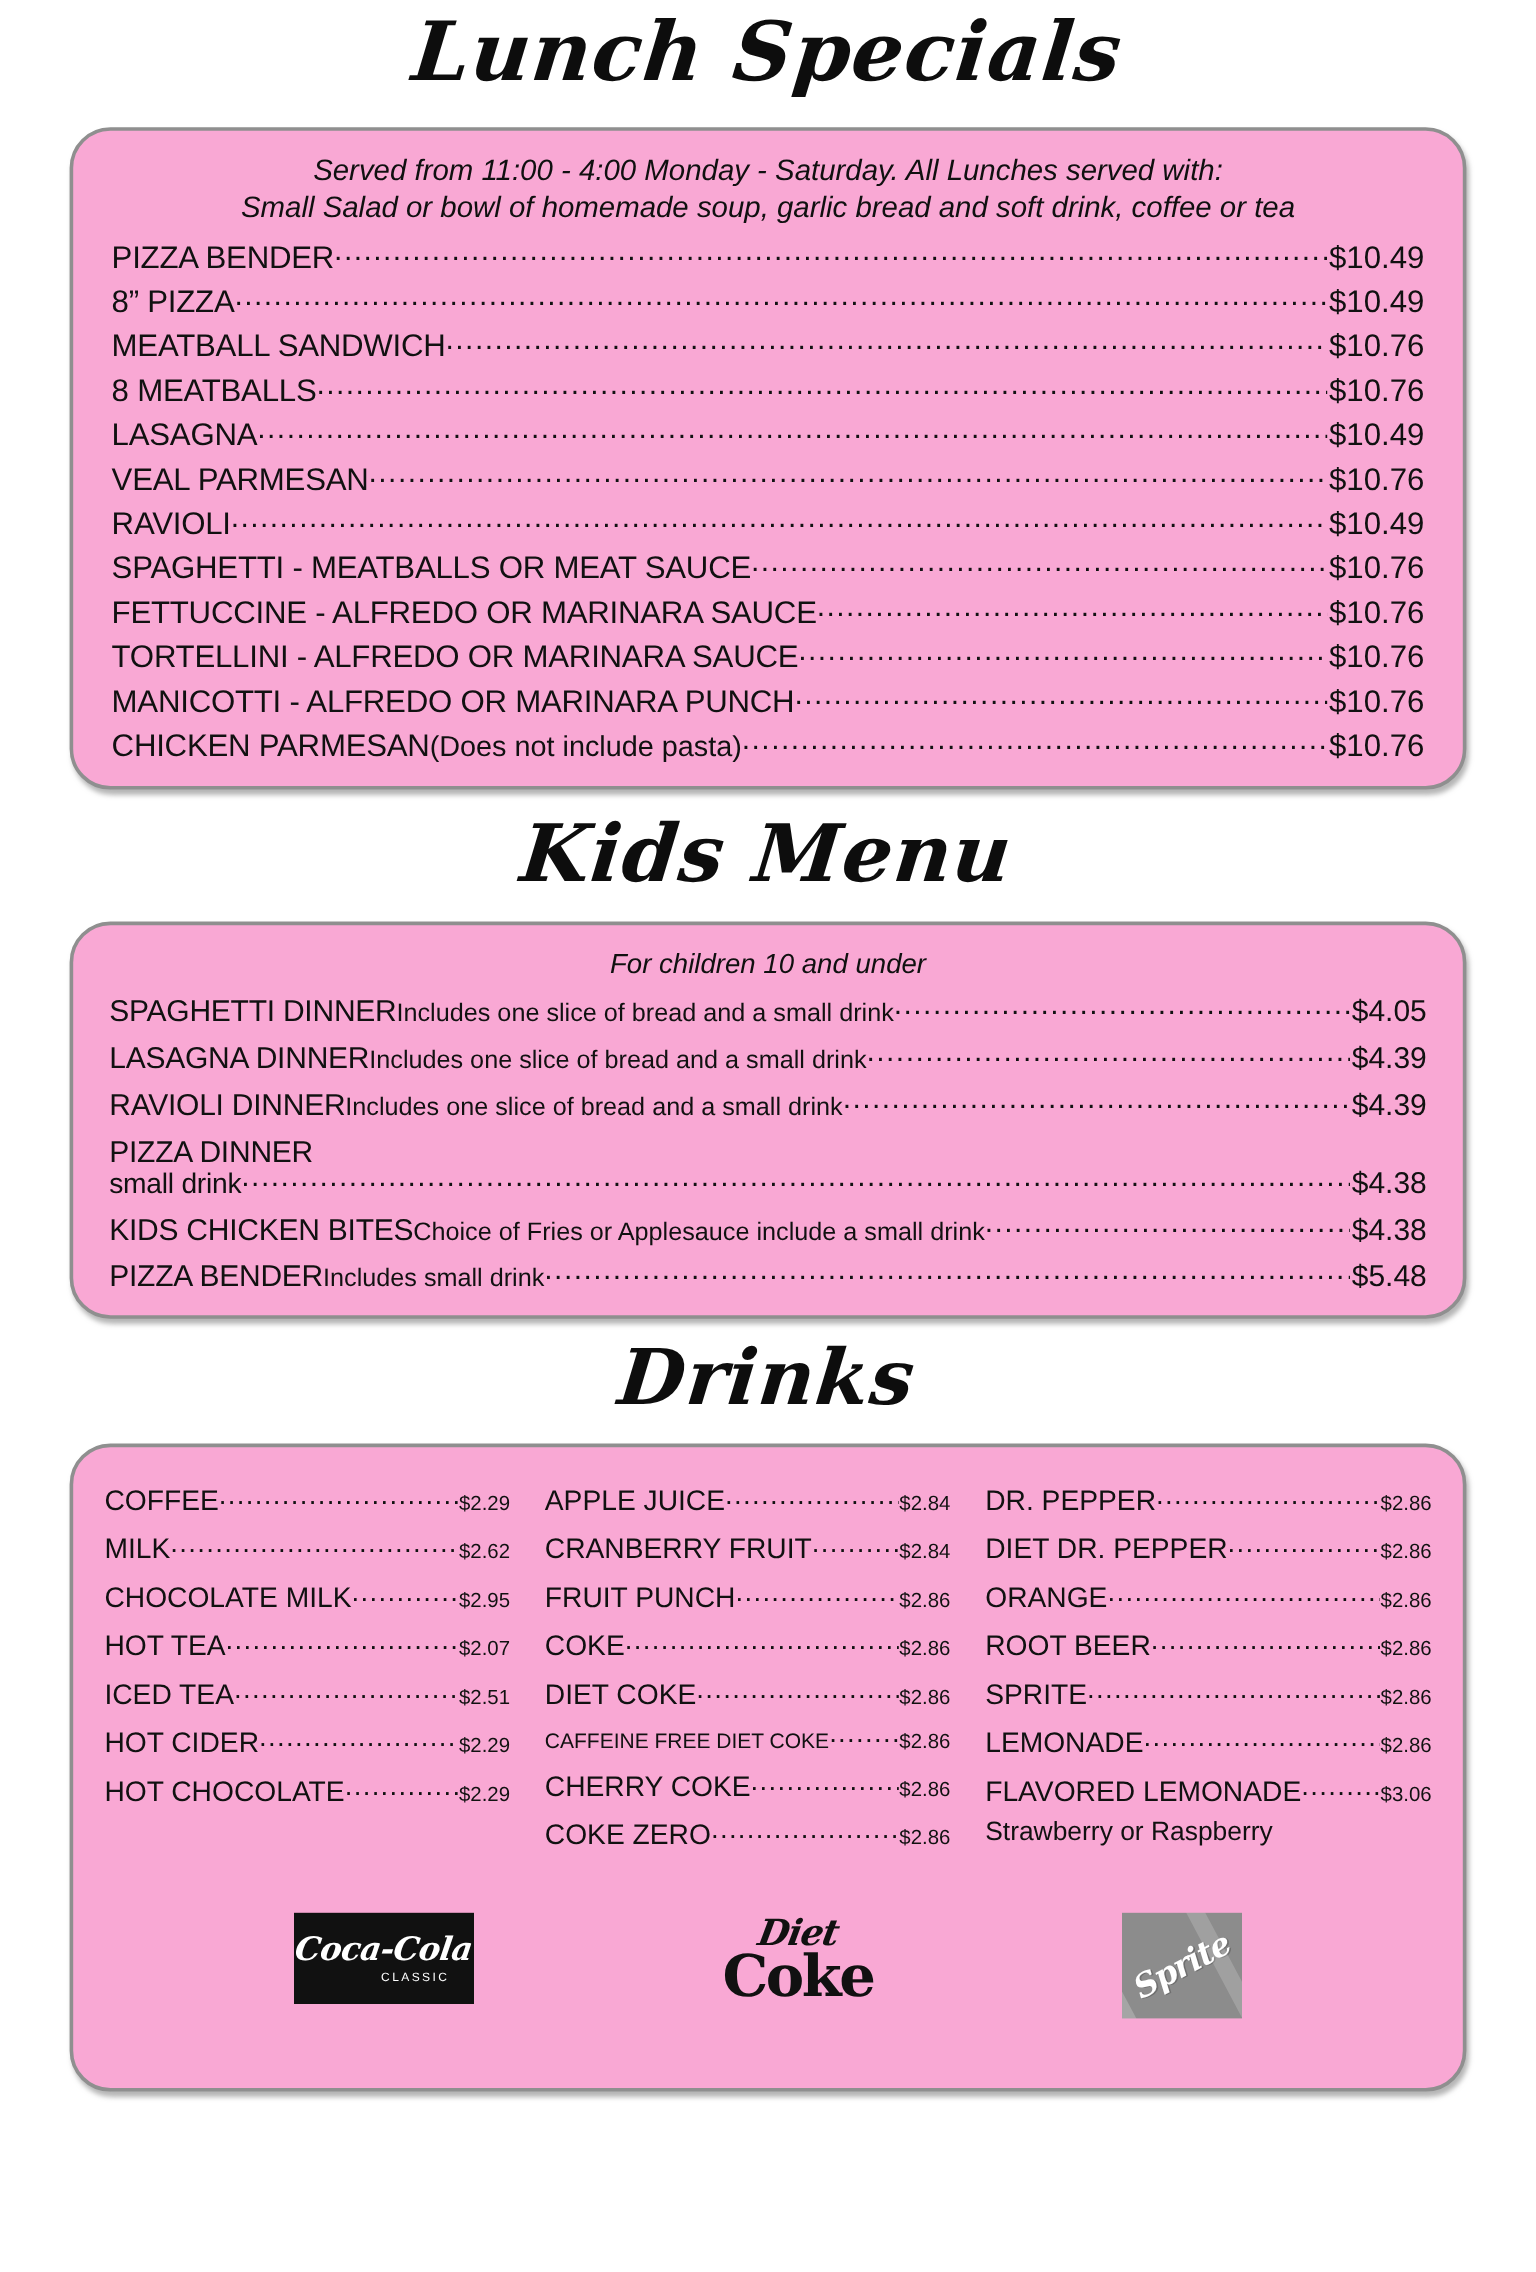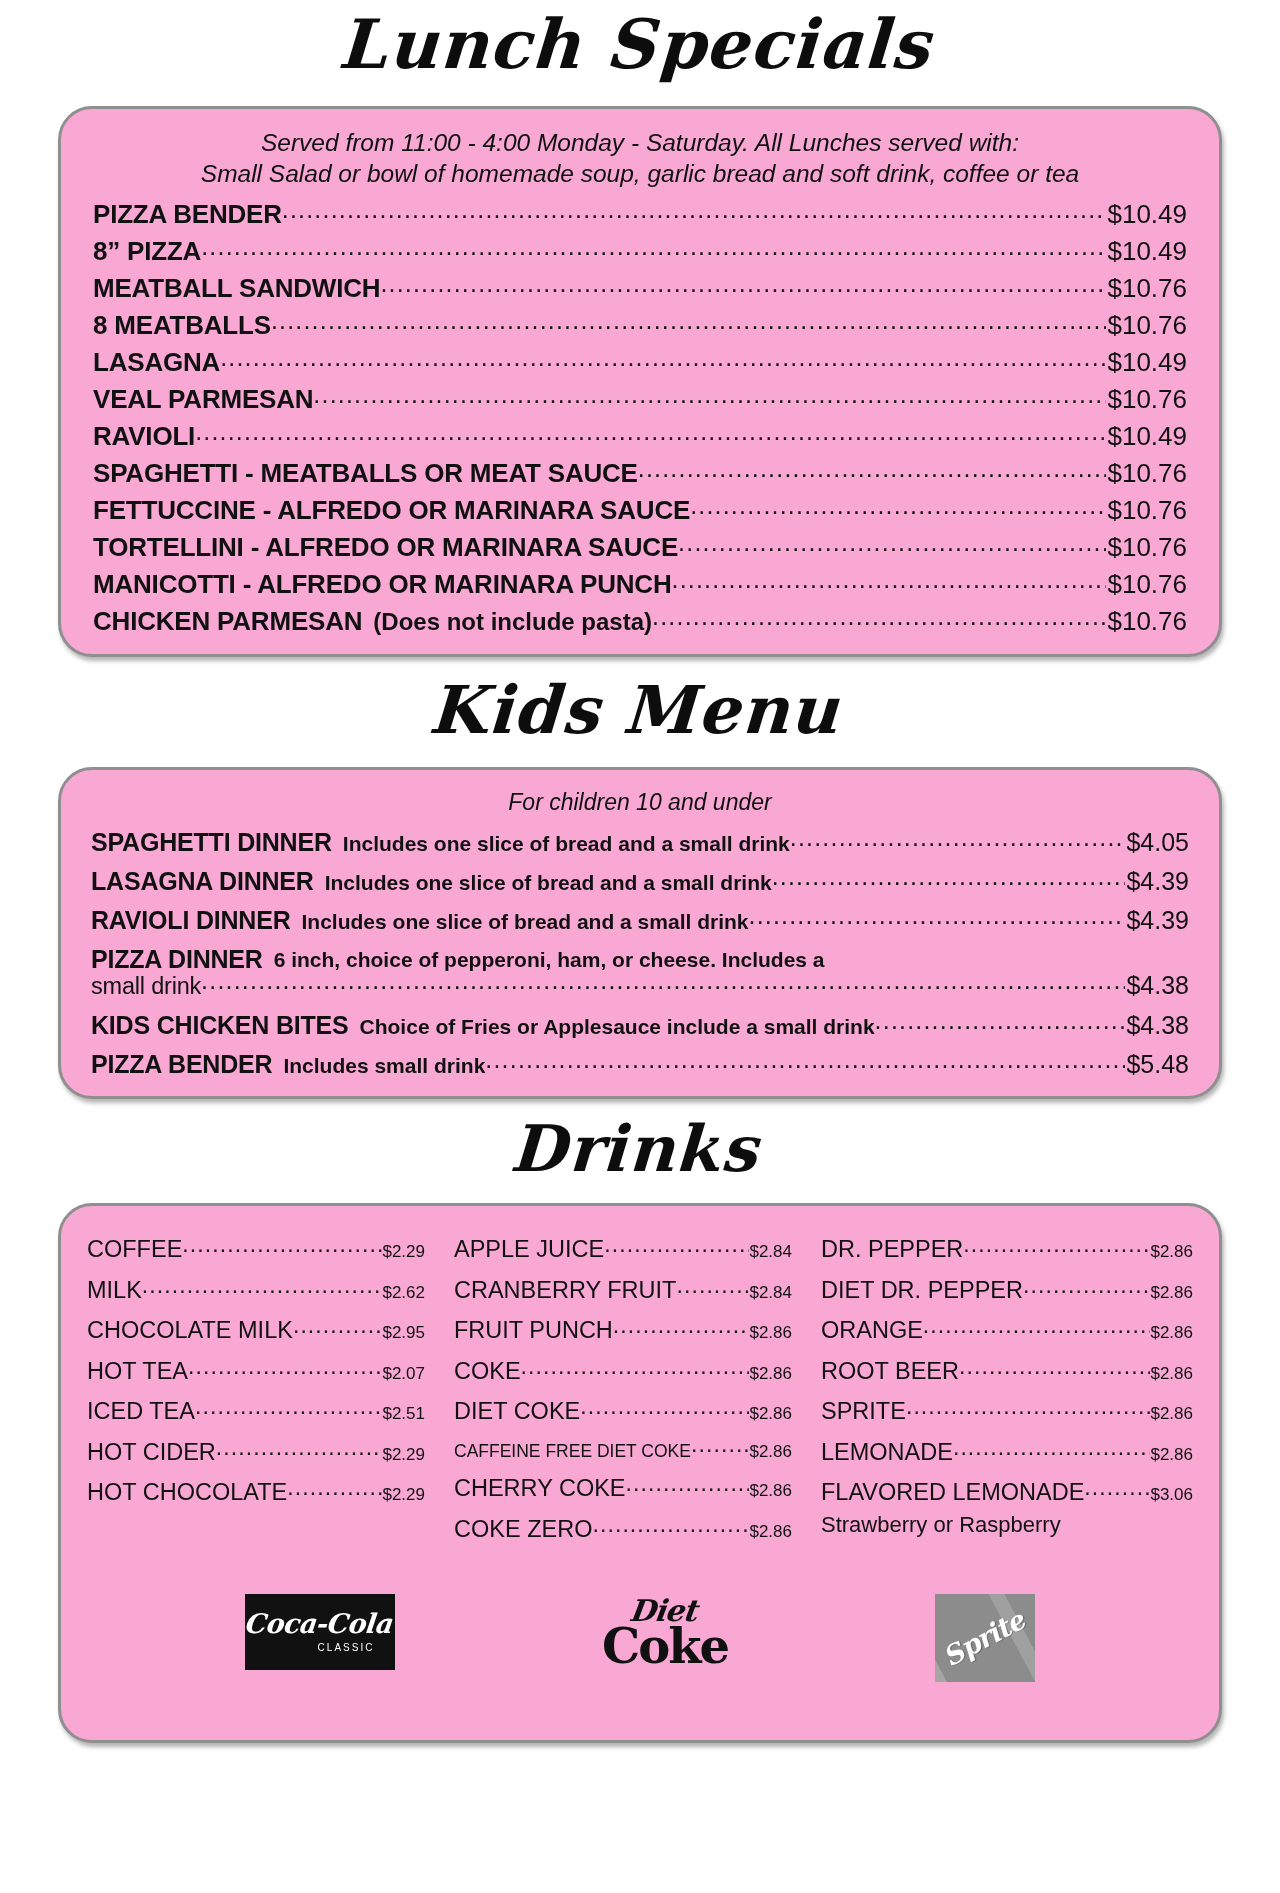--- a/index.html
+++ b/index.html
@@ -66,29 +66,29 @@
   .row {
     display: flex;
     align-items: baseline;
     width: 100%;
     line-height: 1.0;
     margin: 0;
     padding: 6px 0 6px 0;
     white-space: nowrap;
   }
   .row .nm {
-    font-weight: bold;
+    font-weight: normal;
     font-size: 25.5px;
     letter-spacing: -0.2px;
     flex: 0 0 auto;
   }
   .row .sub {
-    font-weight: bold;
+    font-weight: normal;
     font-size: 24px;
-    padding-left: 11px;
+    padding-left: 0;
     flex: 0 0 auto;
   }
   .row .leader {
     flex: 1 1 auto;
     overflow: hidden;
     min-width: 6px;
     position: relative;
     height: 1em;
   }
   .row .leader::after {
@@ -370,21 +370,20 @@
           <span class="pr">$4.39</span>
         </div>
         <div class="row">
           <span class="nm">RAVIOLI DINNER</span>
           <span class="sub">Includes one slice of bread and a small drink</span>
           <span class="leader"></span>
           <span class="pr">$4.39</span>
         </div>
         <div class="row wrap-row">
           <span class="nm">PIZZA DINNER</span>
-          <span class="sub">6 inch, choice of pepperoni, ham, or cheese. Includes a</span>
         </div>
         <div class="row wrap-cont">
           <span class="nm" style="font-weight: normal; font-size: 23.5px;">small drink</span>
           <span class="leader"></span>
           <span class="pr">$4.38</span>
         </div>
         <div class="row">
           <span class="nm">KIDS CHICKEN BITES</span>
           <span class="sub">Choice of Fries or Applesauce include a small drink</span>
           <span class="leader"></span>

